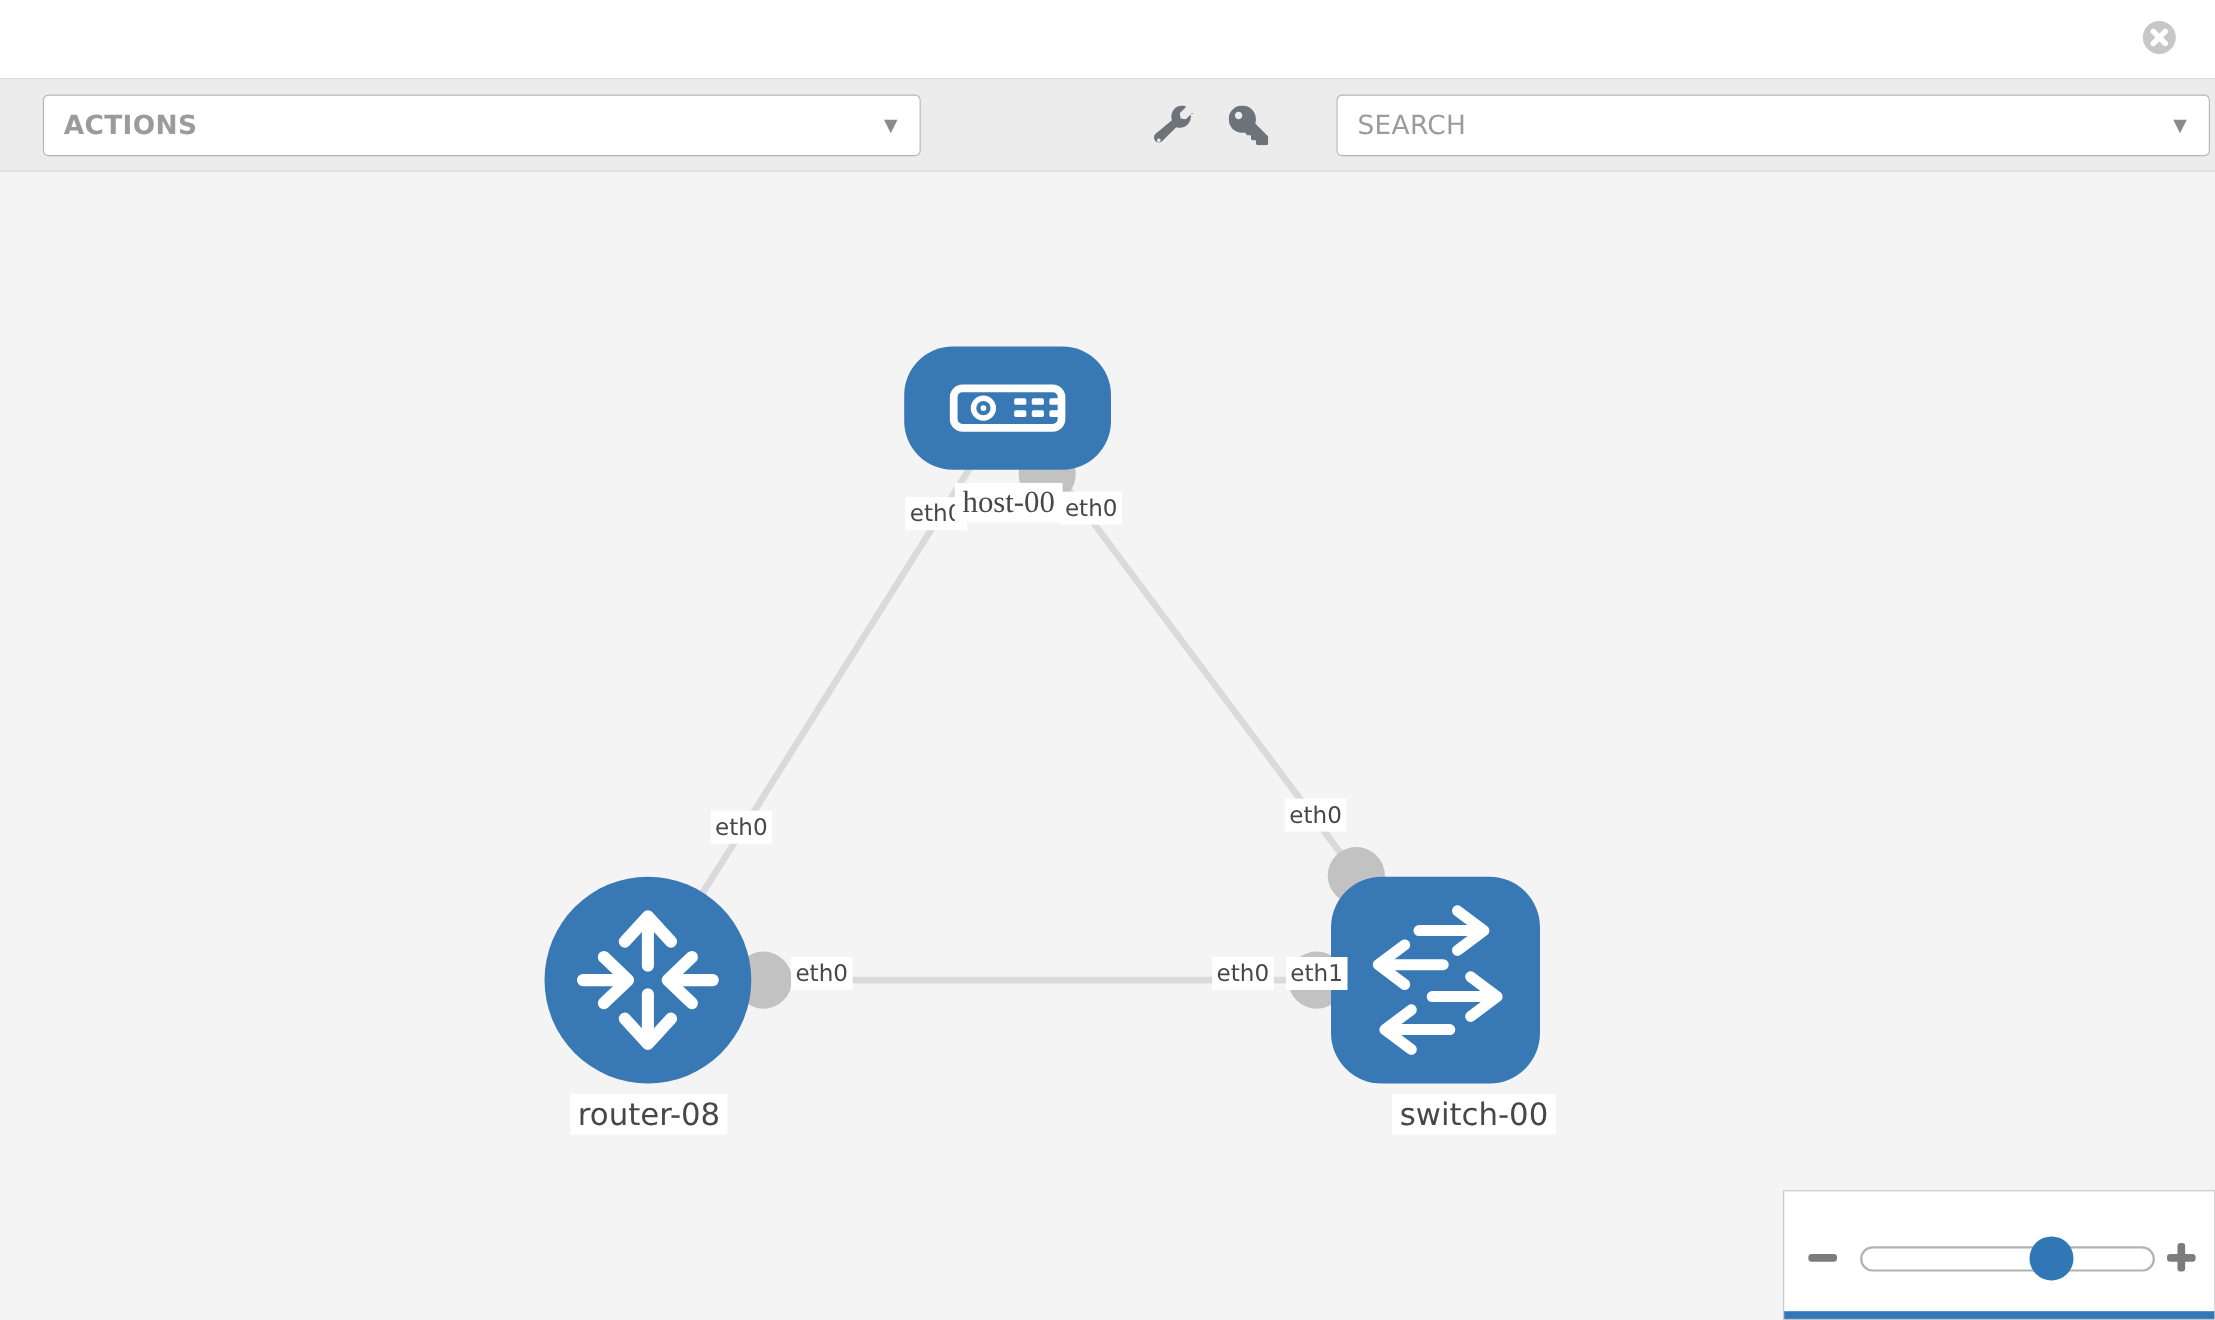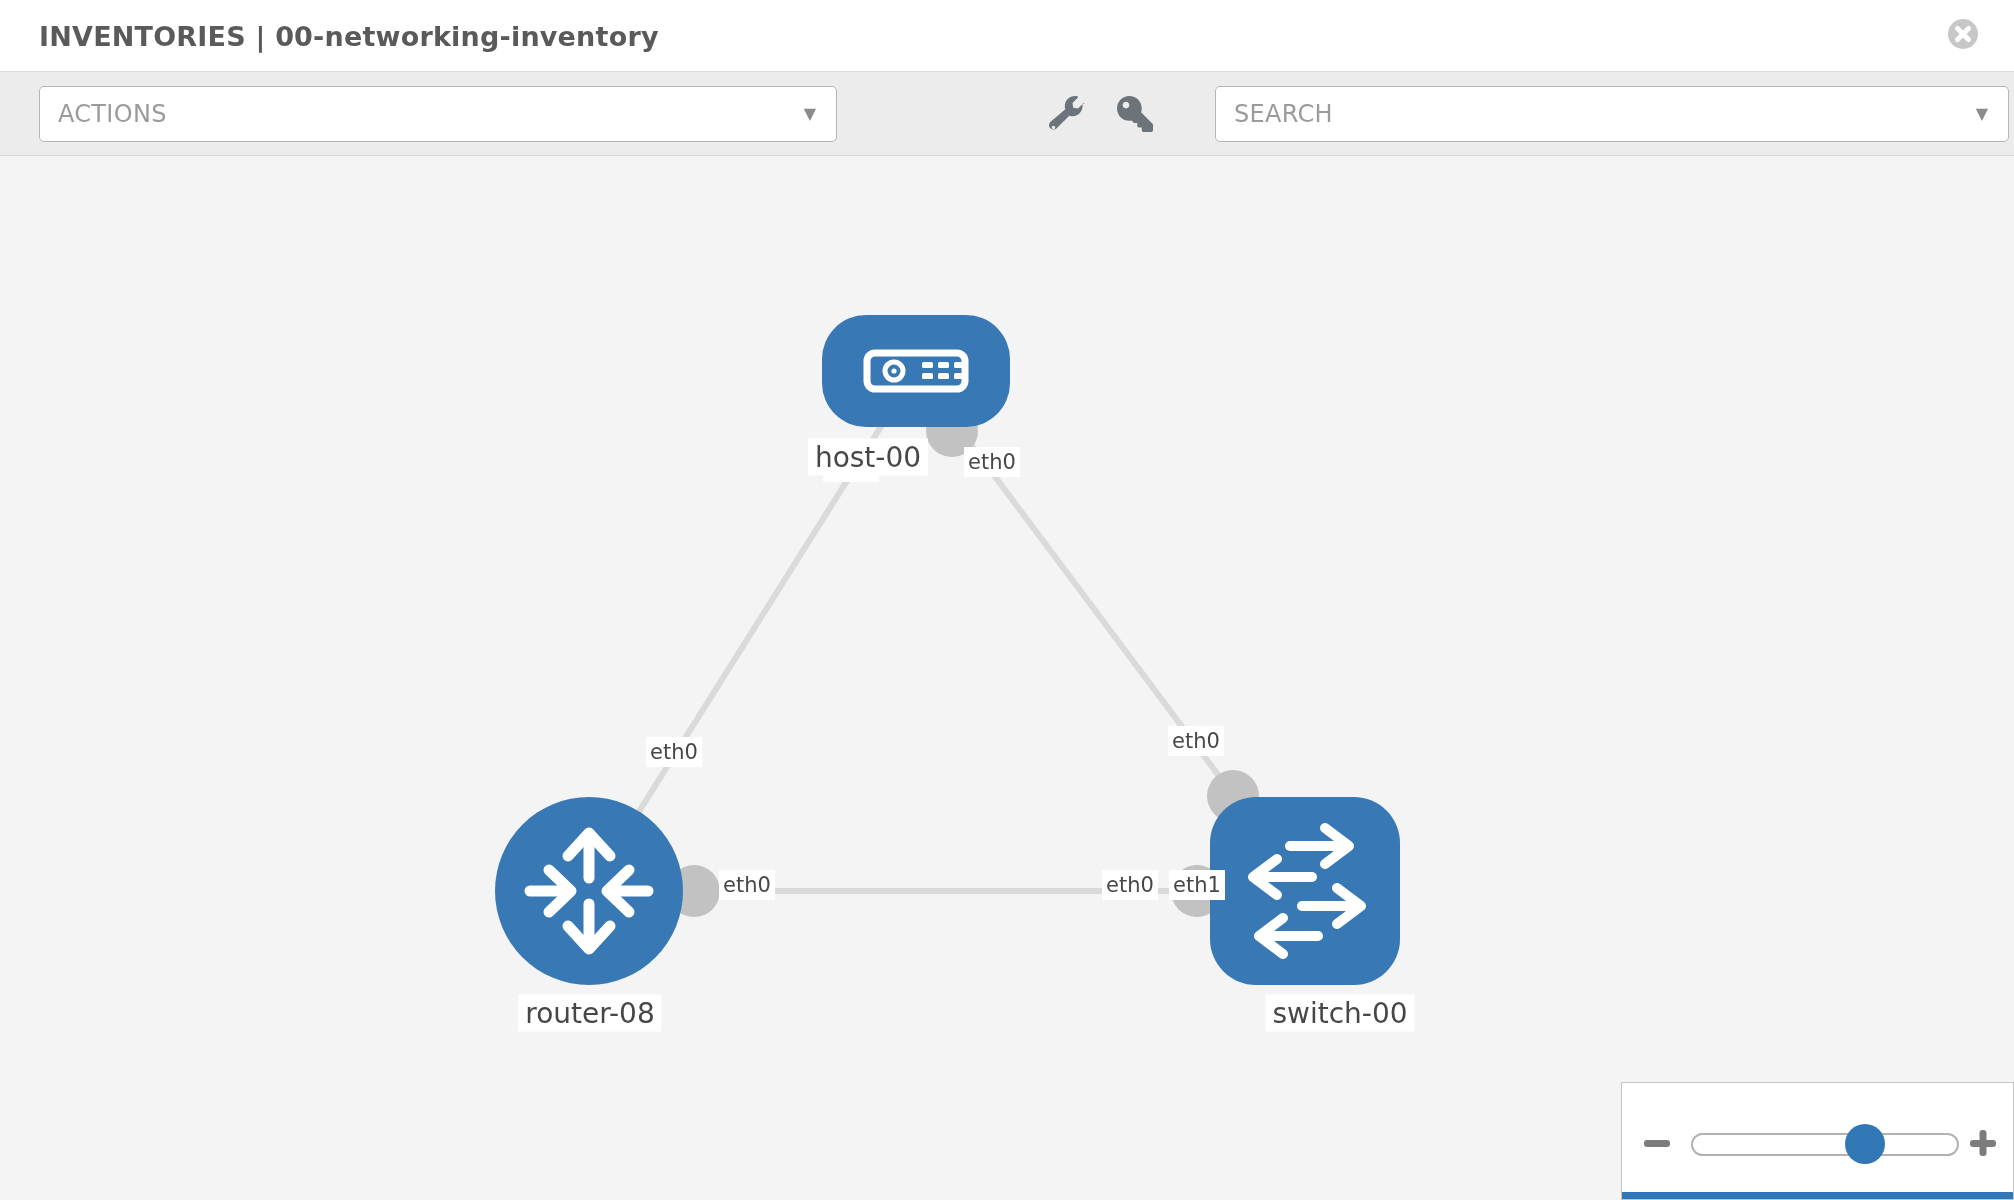--- a/index.html
+++ b/index.html
@@ -35,21 +35,21 @@
     cursor:pointer;
   }
   .select-box .select-label {
     position:absolute; left:18px; top:0; line-height:54px;
     font-size:24px; color:#9b9b9b; letter-spacing:0.3px;
   }
   .select-box .caret {
     position:absolute; right:20px; top:0; line-height:54px;
     font-size:16px; color:#8b8b8b;
   }
-  .actions-box { left:39px;  width:798px; }
+  .actions-box { left:39px;  width:798px;font-weight:bold; }
   .search-box  { left:1183px; width:794px;margin-left:32px; }
   .tool-icon-btn {
     position:absolute; top:24px; width:38px; height:38px;
     background:transparent; border:none; padding:0; cursor:pointer;
   }
   .wrench-btn { left:1048px; }
   .key-btn    { left:1116px; }
 
   
   .canvas {
@@ -92,21 +92,20 @@
     background:#3277b5; border-radius:50%; cursor:grab;
   }
   .zoom-footer {
     position:absolute; left:0; bottom:0; width:100%; height:7px; background:#3178b9;
   }
 </style>
 </head>
 <body>
 
 <div class="header">
-  <div class="page-title">INVENTORIES | 00-networking-inventory</div>
   <button class="close-btn">
     <svg width="32" height="32" viewBox="0 0 32 32">
       <circle cx="16" cy="16" r="15" fill="#c7c7c7"></circle>
       <path d="M10.5 10.5 L21.5 21.5 M21.5 10.5 L10.5 21.5" stroke="#ffffff" stroke-width="5" stroke-linecap="round"></path>
     </svg>
   </button>
 </div>
 
 <div class="toolbar">
   <div class="select-box actions-box">
@@ -189,21 +188,21 @@
         <path d="M1277 859 L1253 877 L1277 895"></path>
       <path d="M1302 906 H1348"></path>
         <path d="M1337 888 L1361 906 L1337 924"></path>
       <path d="M1318 936 H1272"></path>
         <path d="M1283 918 L1259 936 L1283 954"></path>
     </g>
   </g>
 </svg>
 
 <div class="chip if-chip" style="left:851px;  top:467px;">eth0</div>
-<div class="chip node-chip" style="left:868px; top:457px;">host-00</div>
+<div class="chip node-chip" style="left:917px; top:457px;font-family:Liberation Serif, serif;">host-00</div>
 <div class="chip if-chip" style="left:992px;  top:462px;">eth0</div>
 <div class="chip if-chip" style="left:674px;  top:752px;">eth0</div>
 <div class="chip if-chip" style="left:1196px; top:741px;">eth0</div>
 <div class="chip if-chip" style="left:747px;  top:885px;">eth0</div>
 <div class="chip if-chip if-chip-left" style="left:1102px; top:885px;">eth0</div>
 <div class="chip if-chip if-chip-left z-top" style="left:1121px; top:885px;margin-left:48px;">eth1</div>
 <div class="chip node-chip" style="left:590px;  top:1013px;">router-08</div>
 <div class="chip node-chip" style="left:1340px; top:1013px;">switch-00</div>
 
 <div class="zoom-panel">

